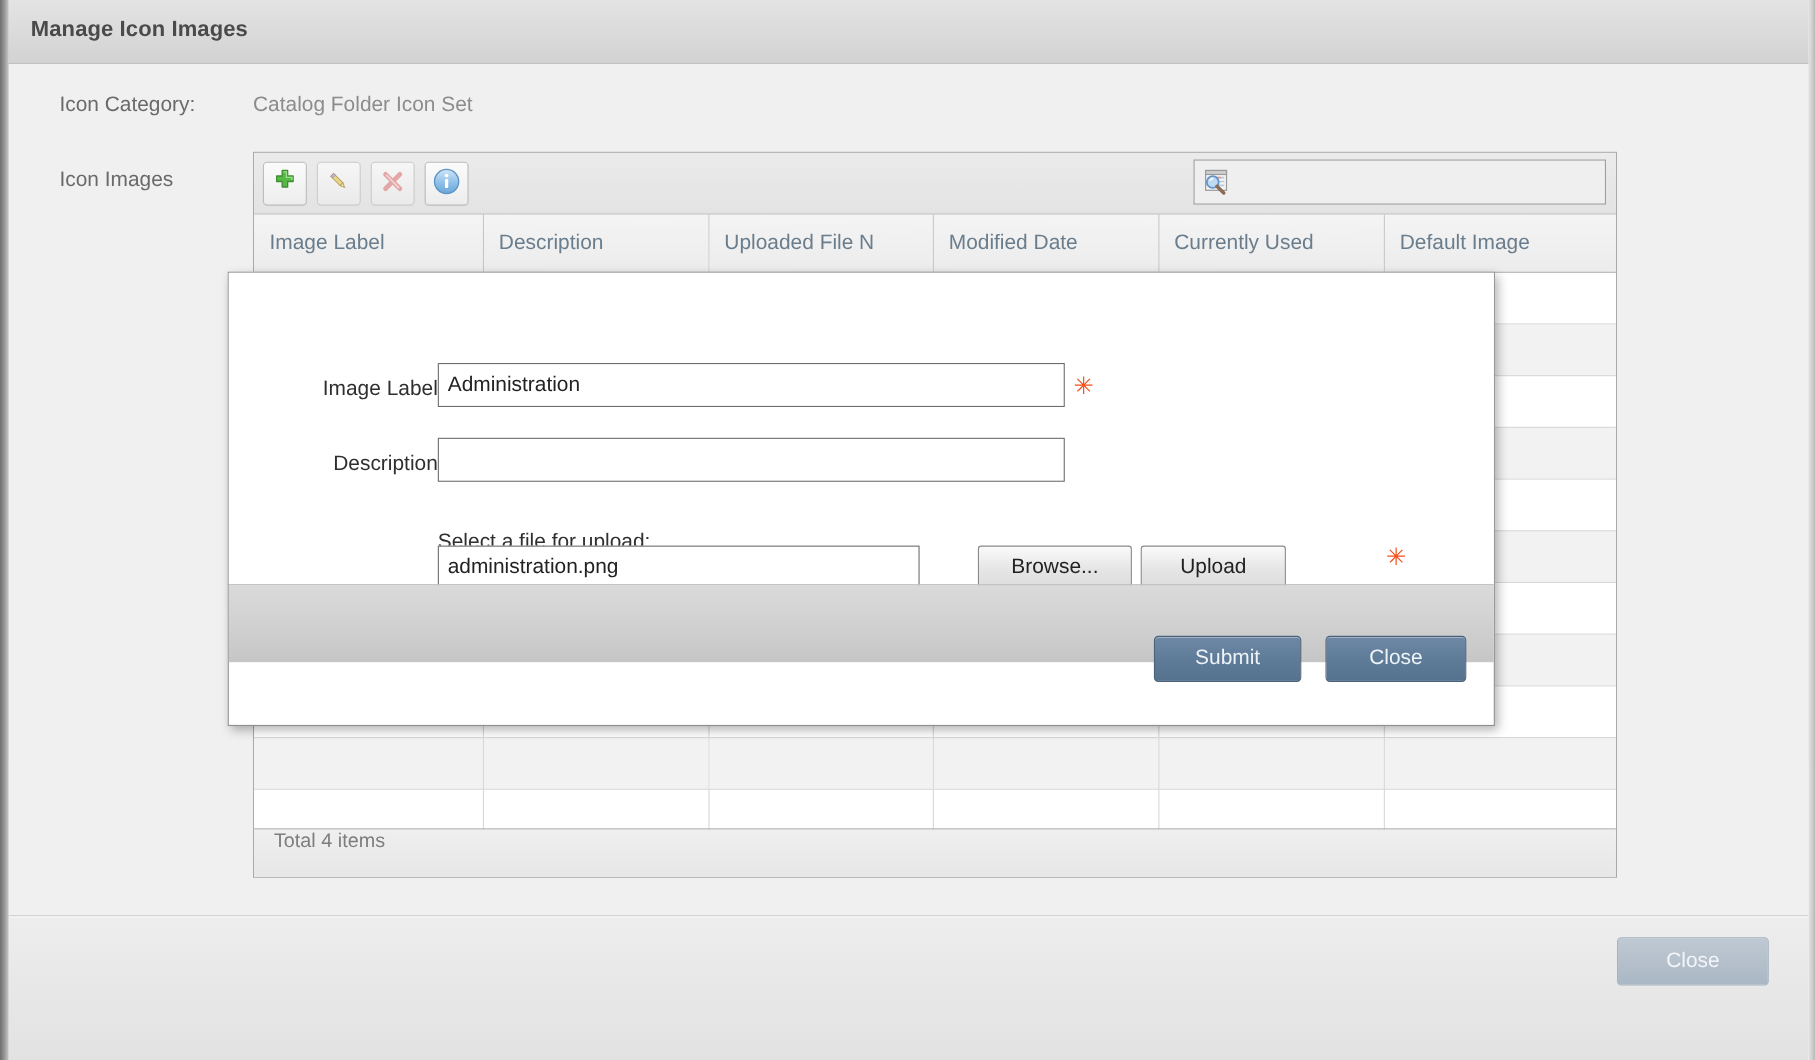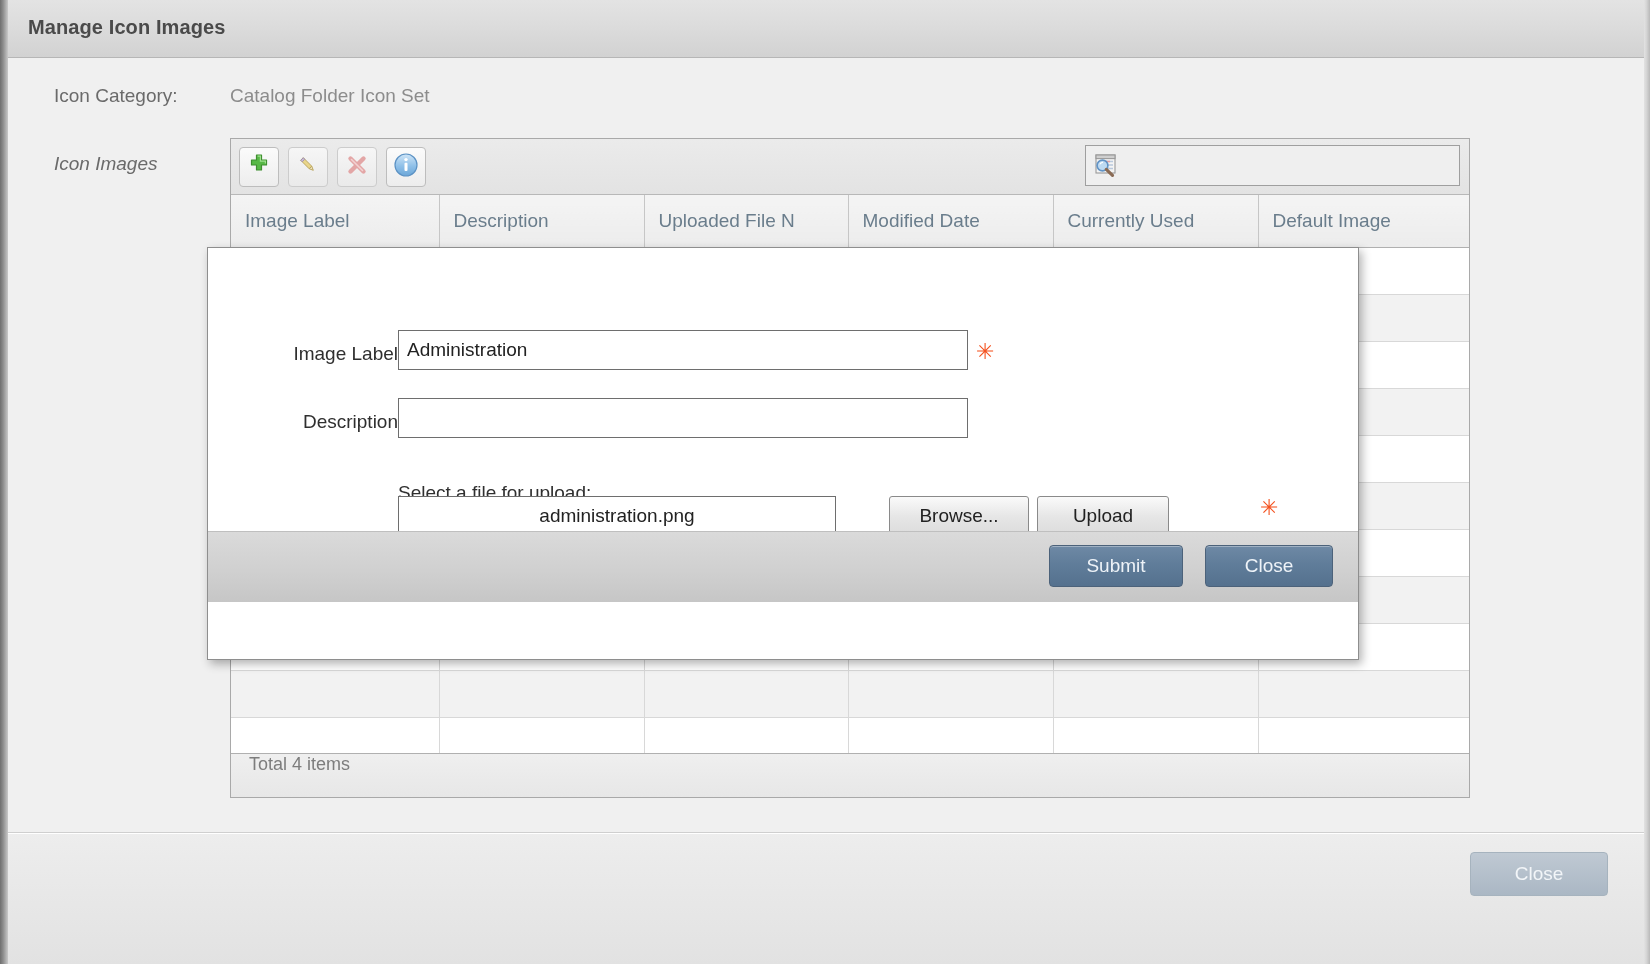--- a/index.html
+++ b/index.html
@@ -88,21 +88,20 @@
     color: #8c8c8c;
   }
 
   
   .sec-label {
     position: absolute;
     left: 46px;
     top: 94px;
     font-size: 19px;
     color: #6a6a6a;
-    font-style: italic;
   }
 
   
   #grid-panel {
     position: absolute;
     left: 222px;
     top: 79px;
     width: 1240px;
     height: 660px;
     border: 1px solid #a9a9a9;
@@ -340,20 +339,21 @@
     border-radius: 4px;
     background: linear-gradient(to bottom, #6e89a5 0%, #5f7c99 48%, #55718e 100%);
     color: #eef3f8;
     font-family: "Liberation Sans", sans-serif;
     font-size: 19px;
     display: flex;
     align-items: center;
     justify-content: center;
     box-sizing: border-box;
     box-shadow: 0 1px 0 rgba(255,255,255,0.35) inset;
+    margin-top: 33px;
   }
 </style>
 </head>
 <body>
 
 <div id="window">
 
   <div class="left-edge"></div>
   <div class="right-edge"></div>
 
@@ -571,21 +571,21 @@
 
       <div class="frow-label" style="left:30px; top:95px; width:160px;">Image Label</div>
       <input class="ftext" style="left: 190px; top: 82px; width: 570px; height: 40px;" type="text" value="Administration">
       <span class="req-star" style="left:768px; top:93px;">✳</span>
 
       <div class="frow-label" style="left:30px; top:163px; width:160px;">Description</div>
       <input class="ftext" style="left: 190px; top: 150px; width: 570px; height: 40px;" type="text" value="">
 
       <div class="upload-caption">Select a file for upload:</div>
 
-      <input class="ftext" style="left: 190px; top: 248px; width: 438px; height: 40px; text-align: center;" type="text" value="administration.png">
+      <input class="ftext" style="left: 190px; top: 248px; width: 438px; height: 40px;" type="text" value="administration.png">
       <div class="gbtn" style="left:638px; top:248px; width:140px; height:40px;">Browse...</div>
       <div class="gbtn" style="left:786px; top:248px; width:132px; height:40px;">Upload</div>
       <span class="req-star" style="left:1052px; top:249px;">✳</span>
     </div>
 
     <div id="dialog-footer">
       <div class="bluebtn" style="left:841px; top:13px; width:134px; height:42px;">Submit</div>
       <div class="bluebtn" style="left:997px; top:13px; width:128px; height:42px;">Close</div>
     </div>
   </div>

